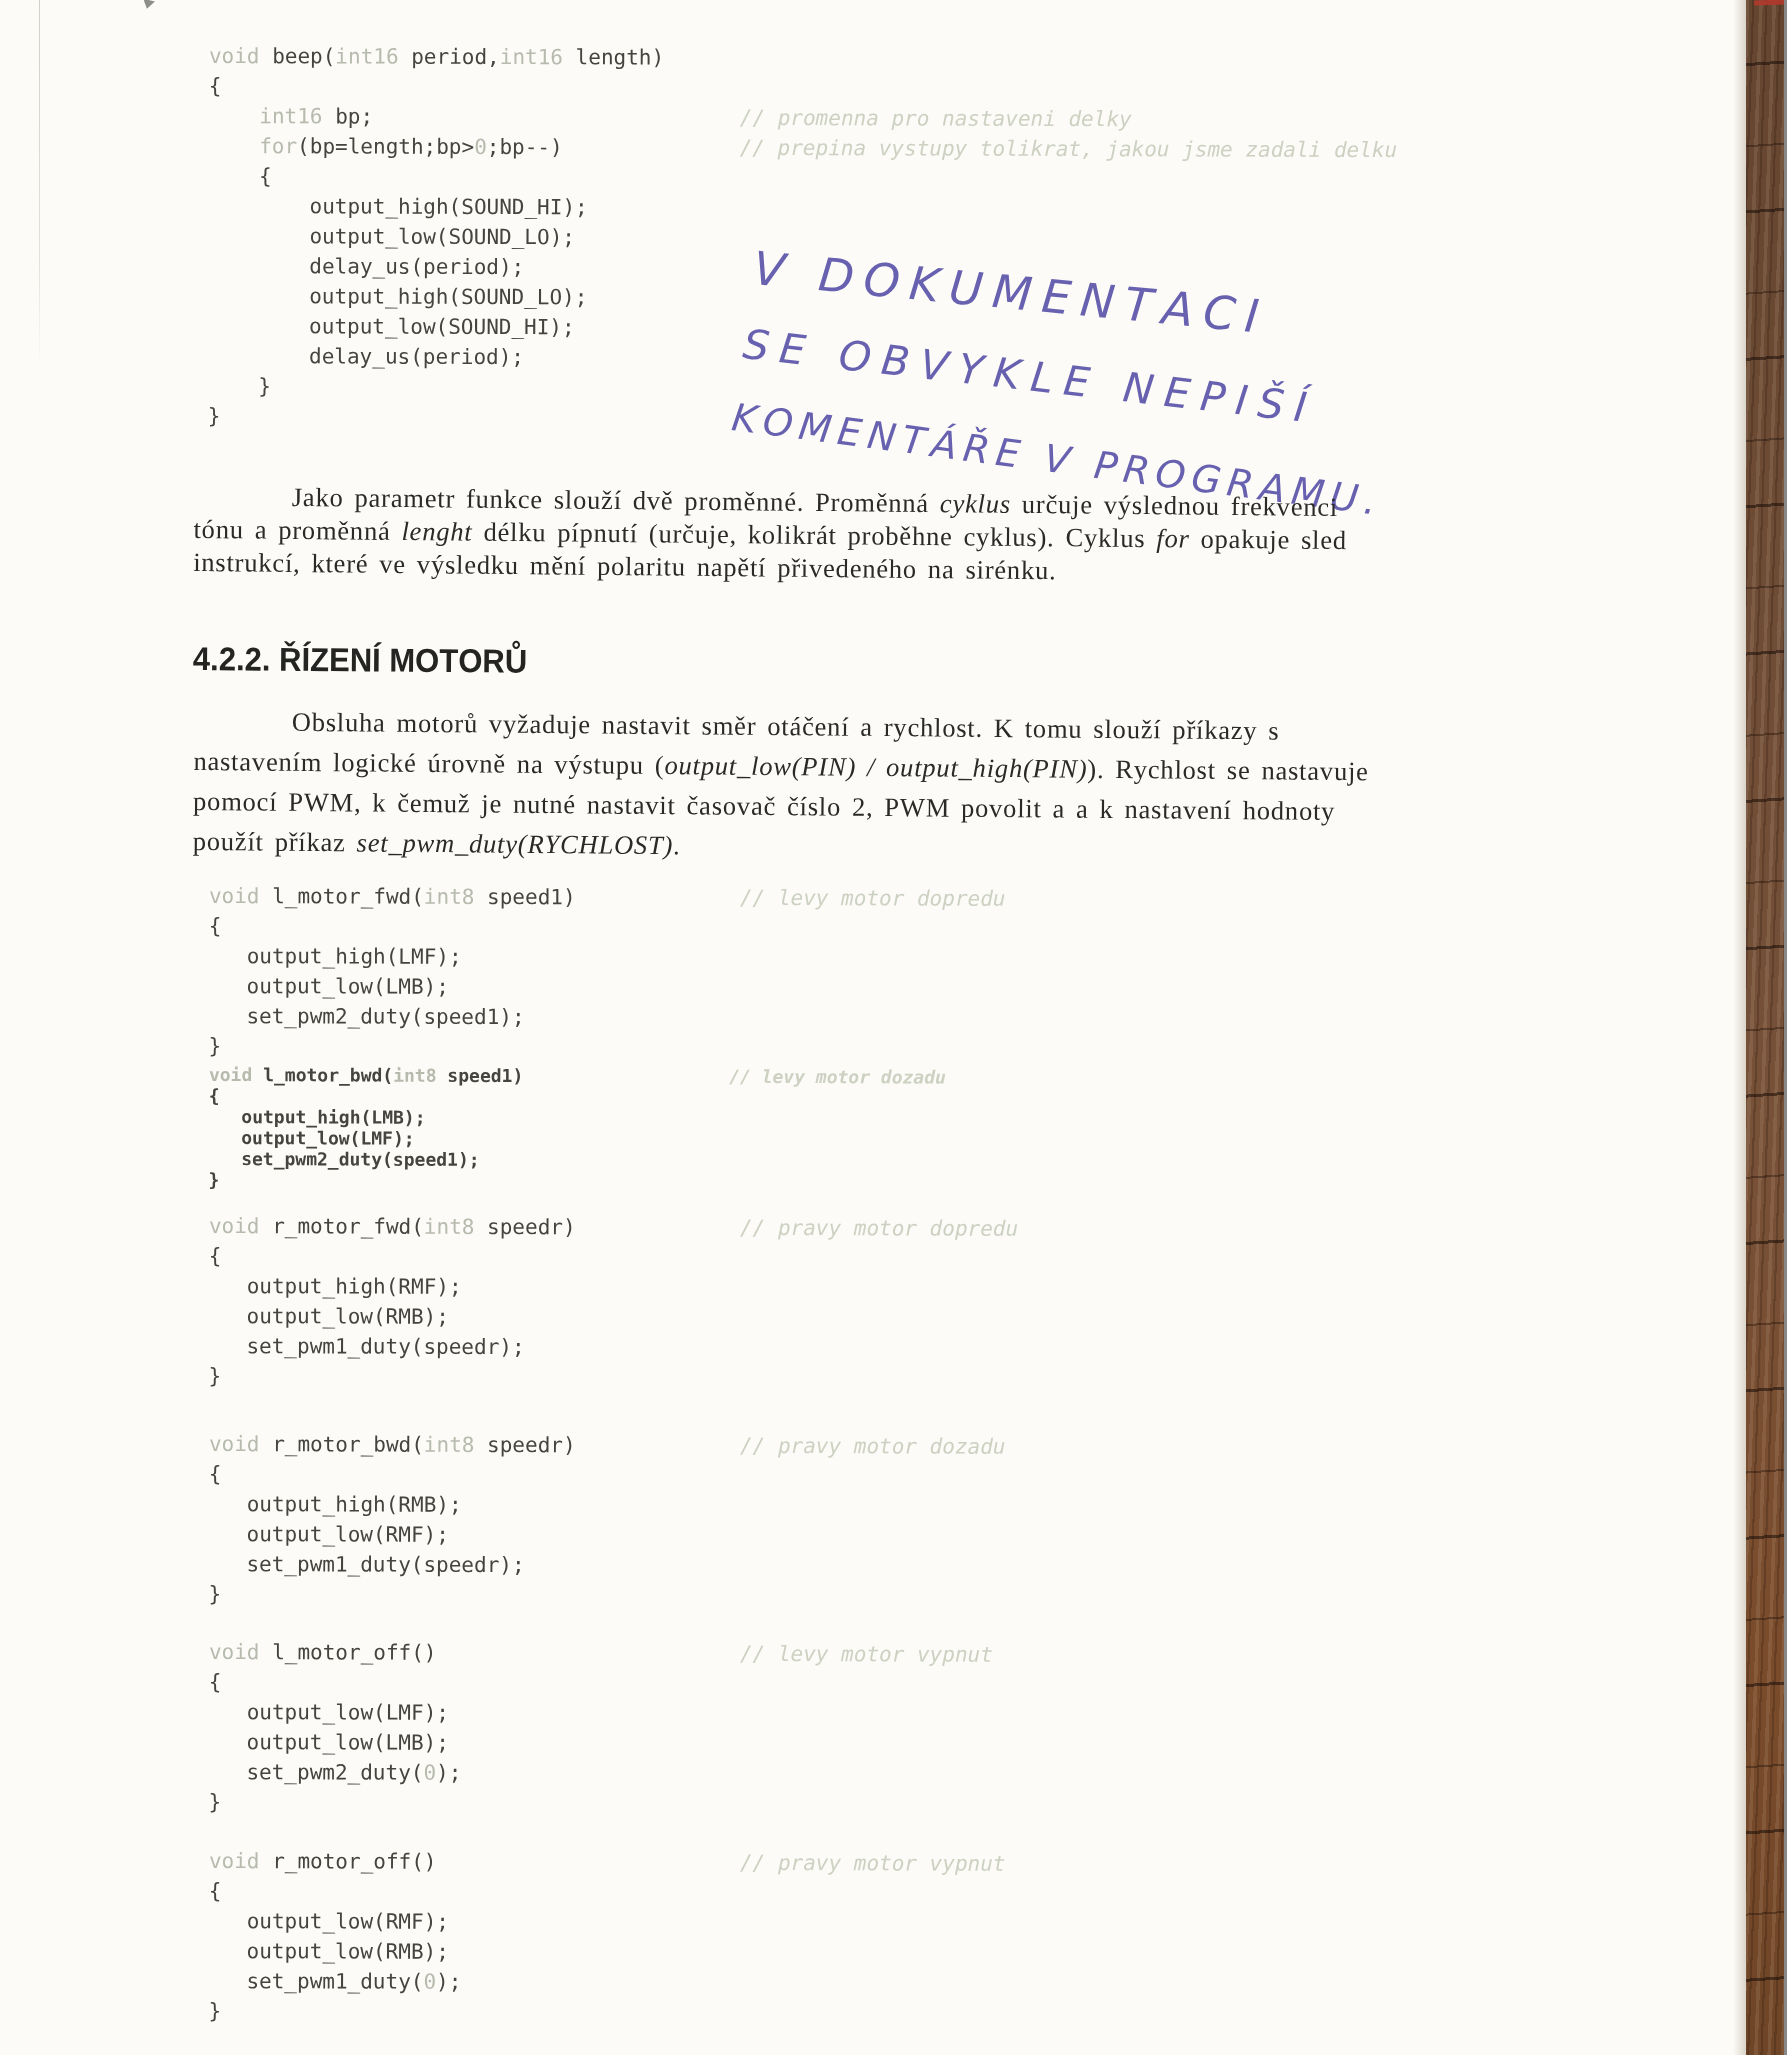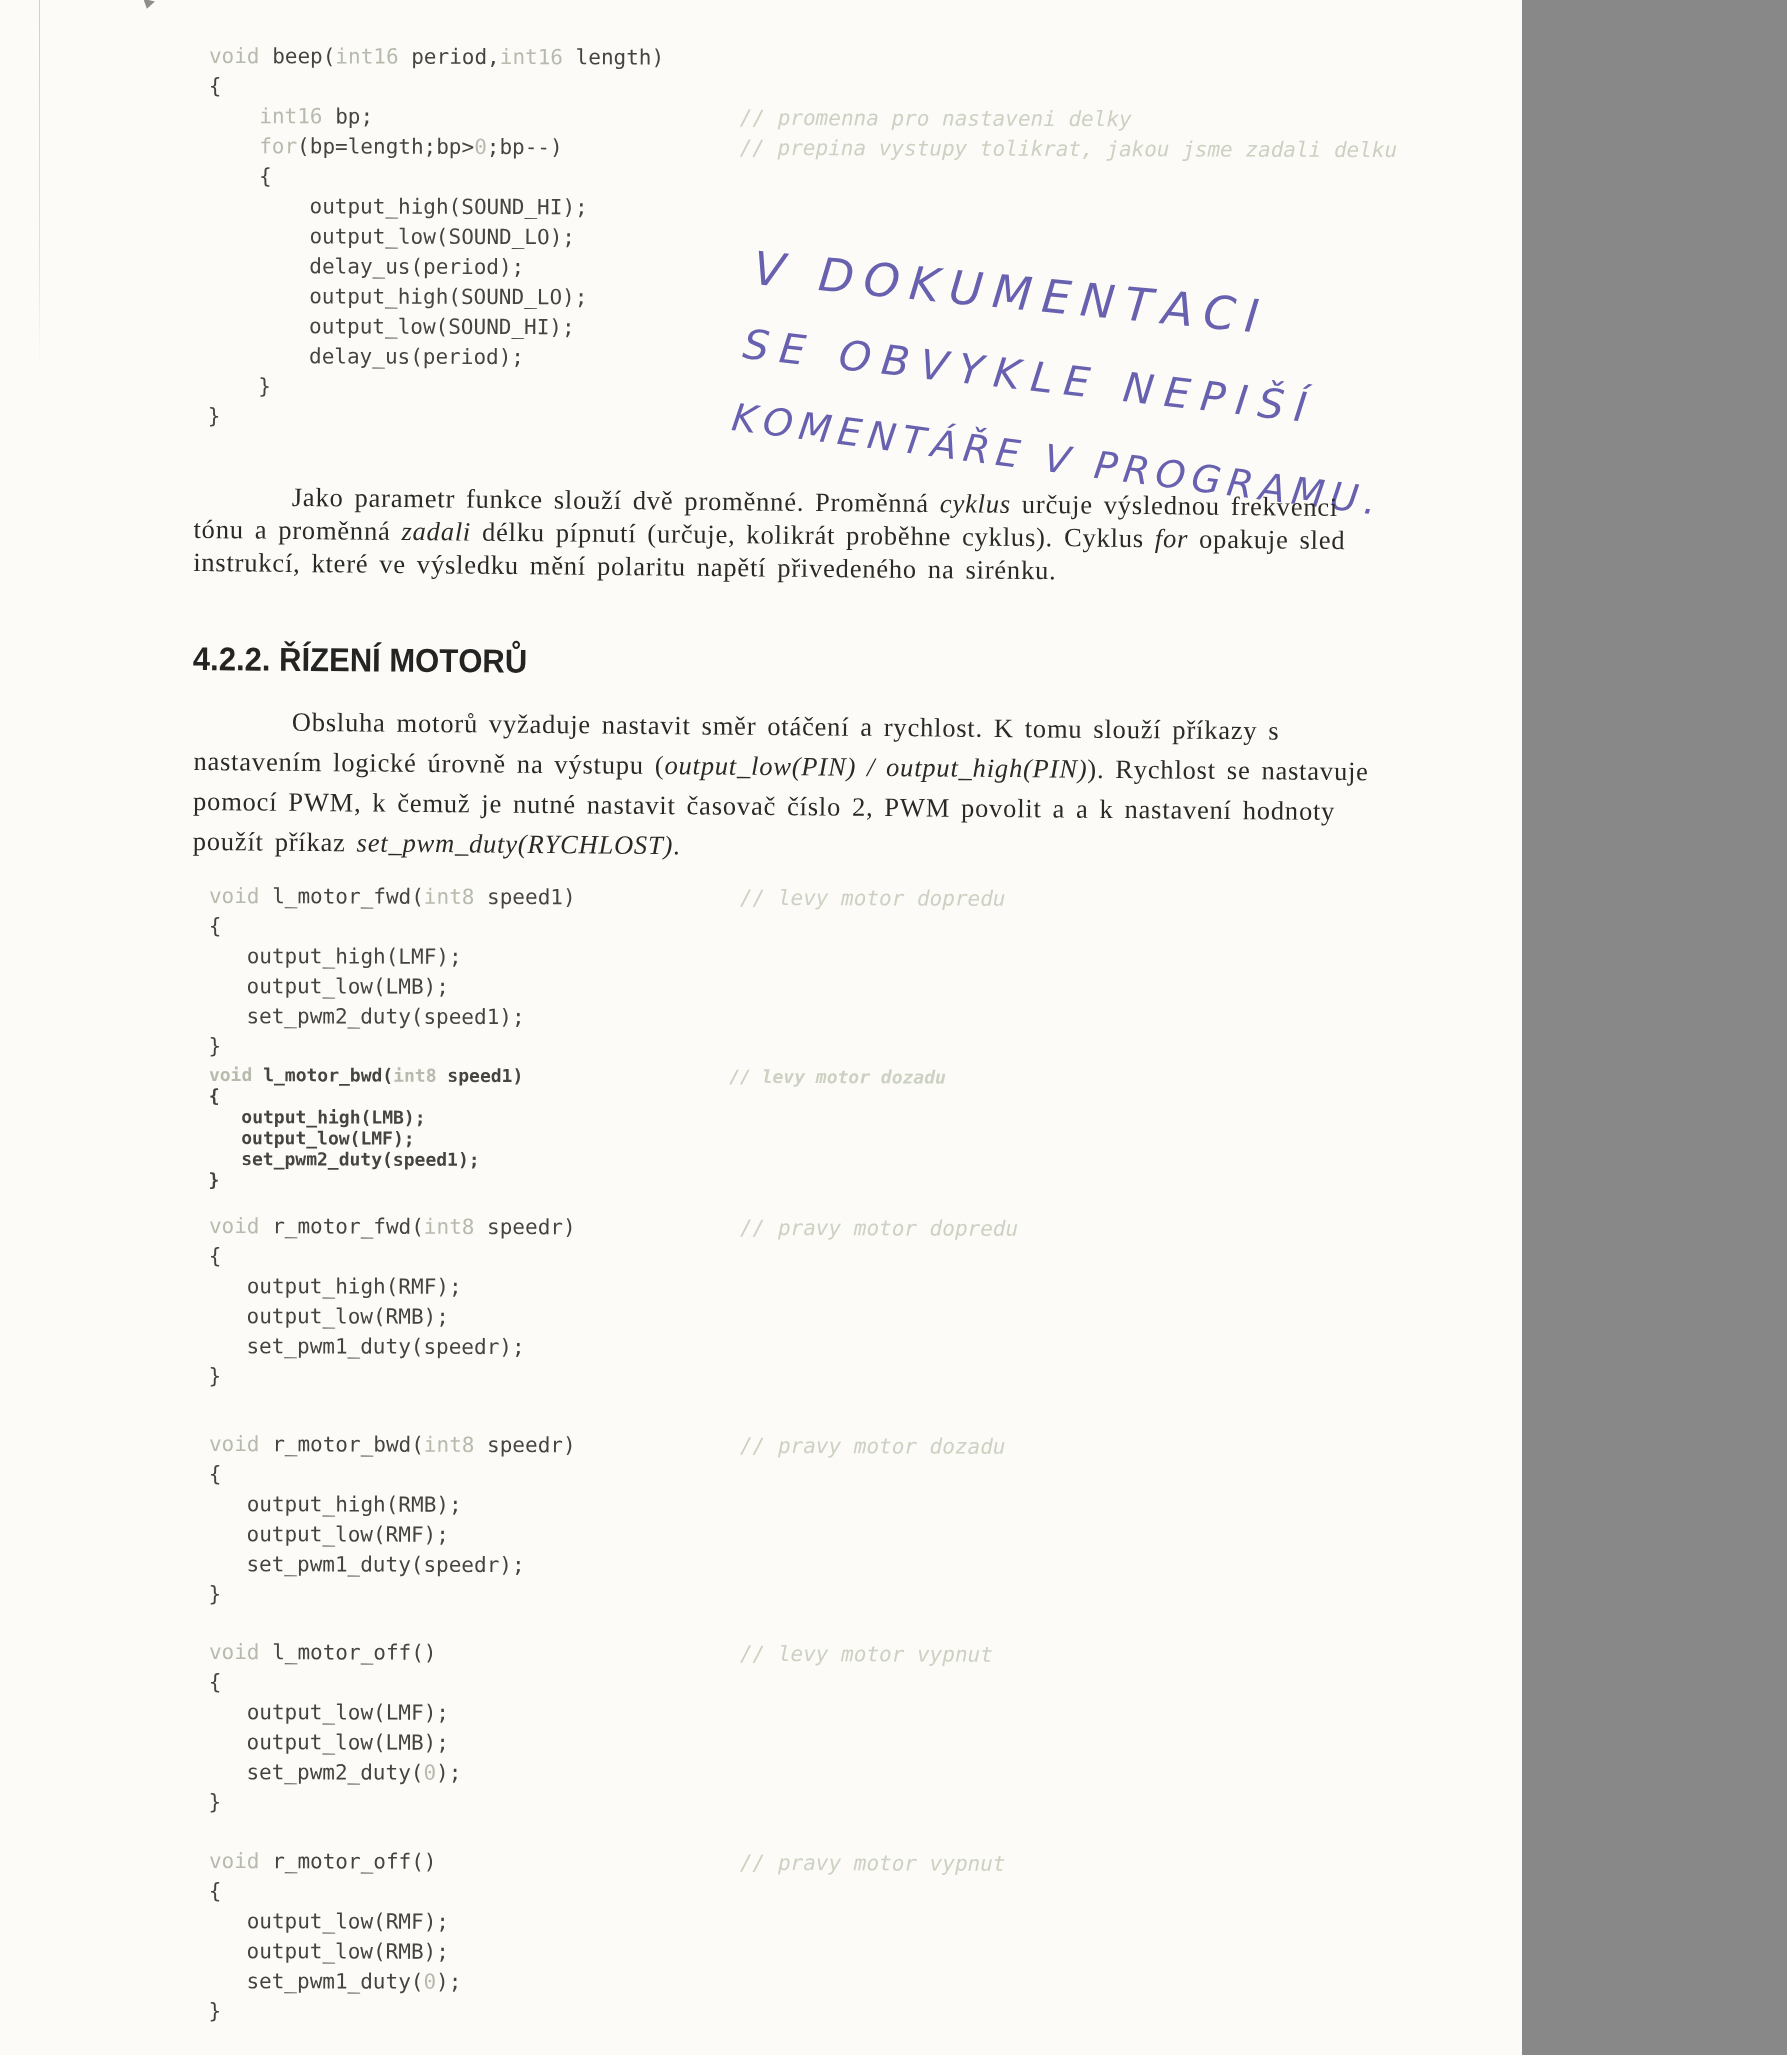--- a/index.html
+++ b/index.html
@@ -1,18 +1,18 @@
 <!DOCTYPE html>
 <html style="font-size:11.2px"><head>
 <meta charset="utf-8">
 <style>
   html,body{margin:0;padding:0;background:#888;}
   .page{
     position:relative;
-    width:1522px;height:2056px;
+    width:1784px;height:2056px;
     background:#fcfbf7;
     overflow:hidden;
     font-kerning:none;
     text-decoration:underline;
   }
   
   pre.code{
     position:absolute;margin:0;
     font-family:"DejaVu Sans Mono",monospace;
     white-space:pre;
@@ -100,21 +100,21 @@
       <pre class="code" style="left: 209px; top: 1846px; font-size: 21px; line-height: 30px; transform: rotate(0.2deg);"><div><span class="seg-k">void </span><span class="seg-p">r_motor_off()</span><span class="seg-c">                        // pravy motor vypnut</span></div><div><span class="seg-p">{</span></div><div><span class="seg-p">   output_low(RMF);</span></div><div><span class="seg-p">   output_low(RMB);</span></div><div><span class="seg-p">   set_pwm1_duty(</span><span class="seg-k">0</span><span class="seg-p">);</span></div><div><span class="seg-p">}</span></div></pre>
     </div>
   <div id="handwriting">
       <div class="hw-line" style="left: 756px; top: 241px; font-size: 46px; letter-spacing: 9.8px; color: rgb(91, 85, 170); transform: rotate(5.5deg);">V DOKUMENTACI</div>
       <div class="hw-line" style="left: 746px; top: 320px; font-size: 41px; letter-spacing: 10.5px; color: rgb(91, 85, 170); transform: rotate(6.5deg);">SE OBVYKLE NEPIŠÍ</div>
       <div class="hw-line" style="left: 735px; top: 395px; font-size: 38px; letter-spacing: 6.3px; color: rgb(91, 85, 170); transform: rotate(7.5deg);">KOMENTÁŘE V PROGRAMU.</div>
     </div>
   <div id="paragraphs">
       <div class="para" style="left: 194px; top: 480px; font-size: 26.5px; line-height: 33px; transform: rotate(0.55deg);">
         <div class="line" style="padding-left: 98px;"><span class="seg-t">Jako parametr funkce slouží dvě proměnné. Proměnná </span><span class="seg-i">cyklus</span><span class="seg-t"> určuje výslednou frekvenci</span></div>
-        <div class="line"><span class="seg-t">tónu a proměnná </span><span class="seg-i">zadali</span><span class="seg-t"> délku pípnutí (určuje, kolikrát proběhne cyklus). Cyklus </span><span class="seg-i">for</span><span class="seg-t"> opakuje sled</span></div>
+        <div class="line"><span class="seg-t">tónu a proměnná </span><span class="seg-i">lenght</span><span class="seg-t"> délku pípnutí (určuje, kolikrát proběhne cyklus). Cyklus </span><span class="seg-i">for</span><span class="seg-t"> opakuje sled</span></div>
         <div class="line"><span class="seg-t">instrukcí, které ve výsledku mění polaritu napětí přivedeného na sirénku.</span></div>
       </div>
       <div class="para" style="left: 194px; top: 701px; font-size: 26.5px; line-height: 40px; transform: rotate(0.5deg);">
         <div class="line" style="padding-left: 98px;"><span class="seg-t">Obsluha motorů vyžaduje nastavit směr otáčení a rychlost. K tomu slouží příkazy s</span></div>
         <div class="line"><span class="seg-t">nastavením logické úrovně na výstupu (</span><span class="seg-i">output_low(PIN) / output_high(PIN)</span><span class="seg-t">). Rychlost se nastavuje</span></div>
         <div class="line"><span class="seg-t">pomocí PWM, k čemuž je nutné nastavit časovač číslo 2, PWM povolit a a k nastavení hodnoty</span></div>
         <div class="line"><span class="seg-t">použít příkaz </span><span class="seg-i">set_pwm_duty(RYCHLOST)</span><span class="seg-t">.</span></div>
       </div>
     </div>
 

